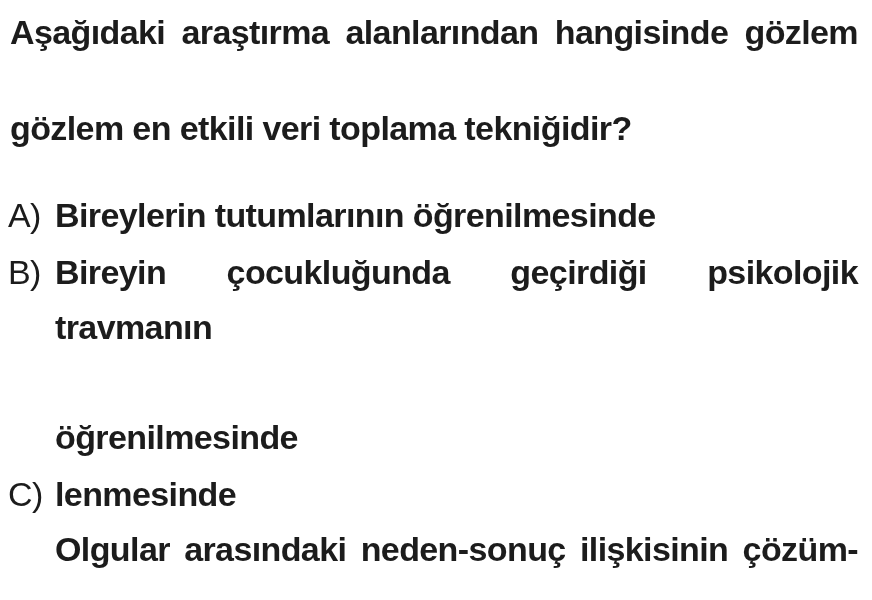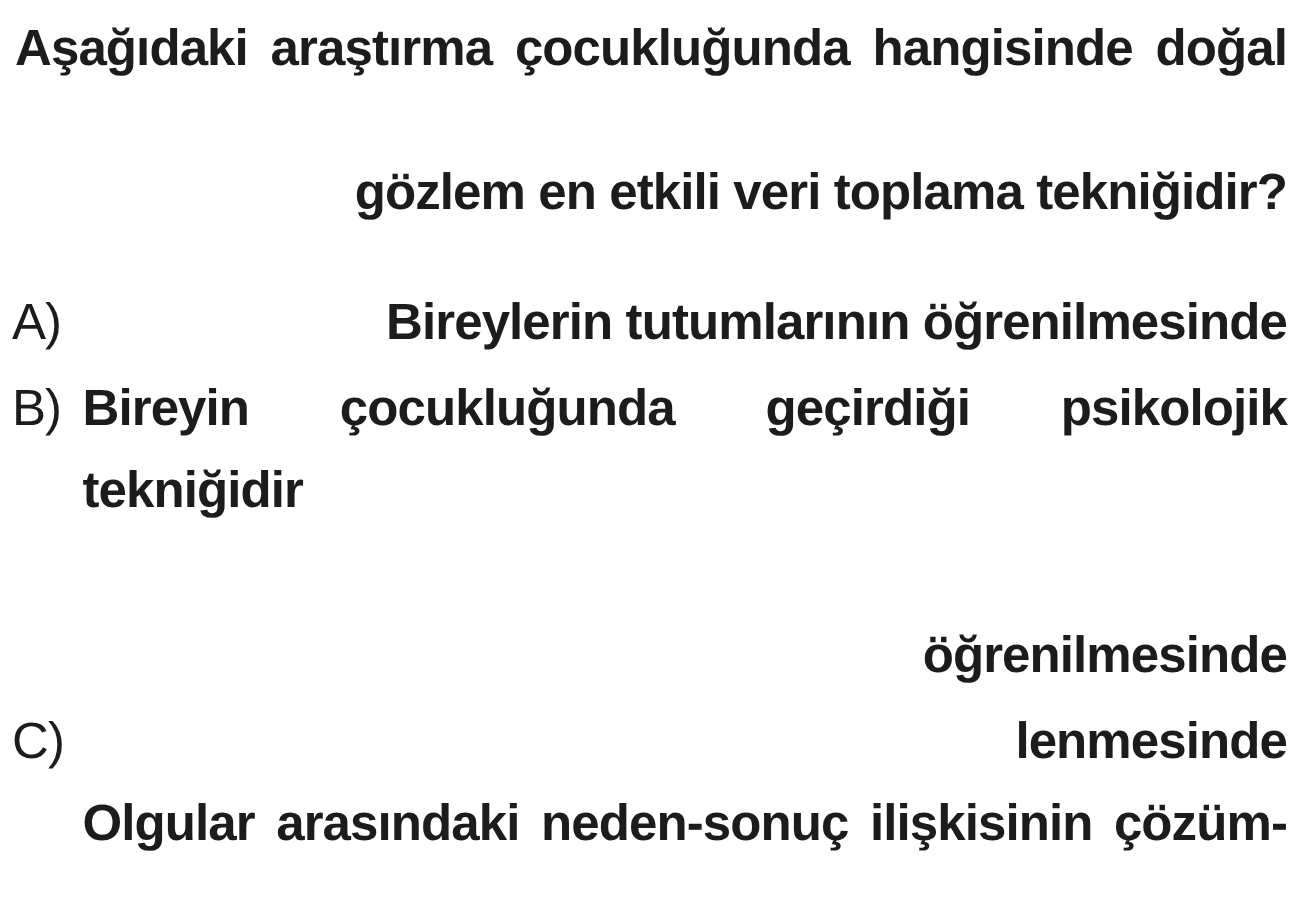--- a/index.html
+++ b/index.html
@@ -50,42 +50,42 @@
   .line.justify {
     text-align: justify;
     text-align-last: justify;
   }
   .line.justify::after {
     content: "";
     display: inline-block;
     width: 100%;
   }
   .line.last {
-    text-align: right;
+    text-align: left;
   }
 </style>
 </head>
 <body>
 
 <div class="page">
   <div class="question" id="question">
-      <div class="line justify">Aşağıdaki araştırma çocukluğunda hangisinde doğal</div>
+      <div class="line justify">Aşağıdaki araştırma alanlarından hangisinde gözlem</div>
       <div class="line last">gözlem en etkili veri toplama tekniğidir?</div>
     </div>
   <div class="options" id="options">
       <div class="option">
         <div class="option-letter">A)</div>
         <div class="option-text">
           <div class="line last">Bireylerin tutumlarının öğrenilmesinde</div>
         </div>
       </div>
       <div class="option">
         <div class="option-letter">B)</div>
         <div class="option-text">
-          <div class="line justify">Bireyin çocukluğunda geçirdiği psikolojik tekniğidir</div>
+          <div class="line justify">Bireyin çocukluğunda geçirdiği psikolojik travmanın</div>
           <div class="line last">öğrenilmesinde</div>
         </div>
       </div>
       <div class="option">
         <div class="option-letter">C)</div>
         <div class="option-text">
           <div class="line last">lenmesinde</div>
           <div class="line justify">Olgular arasındaki neden-sonuç ilişkisinin çözüm-</div>
         </div>
       </div>

